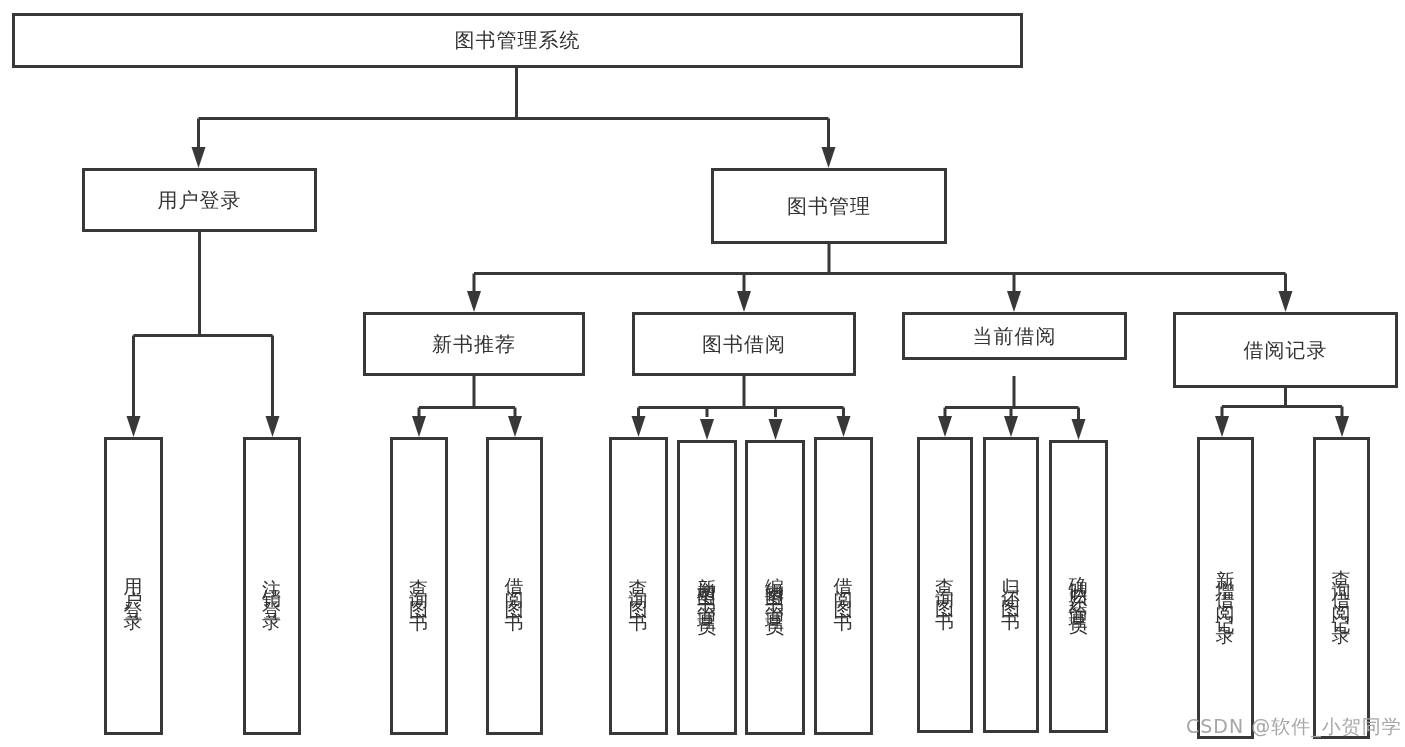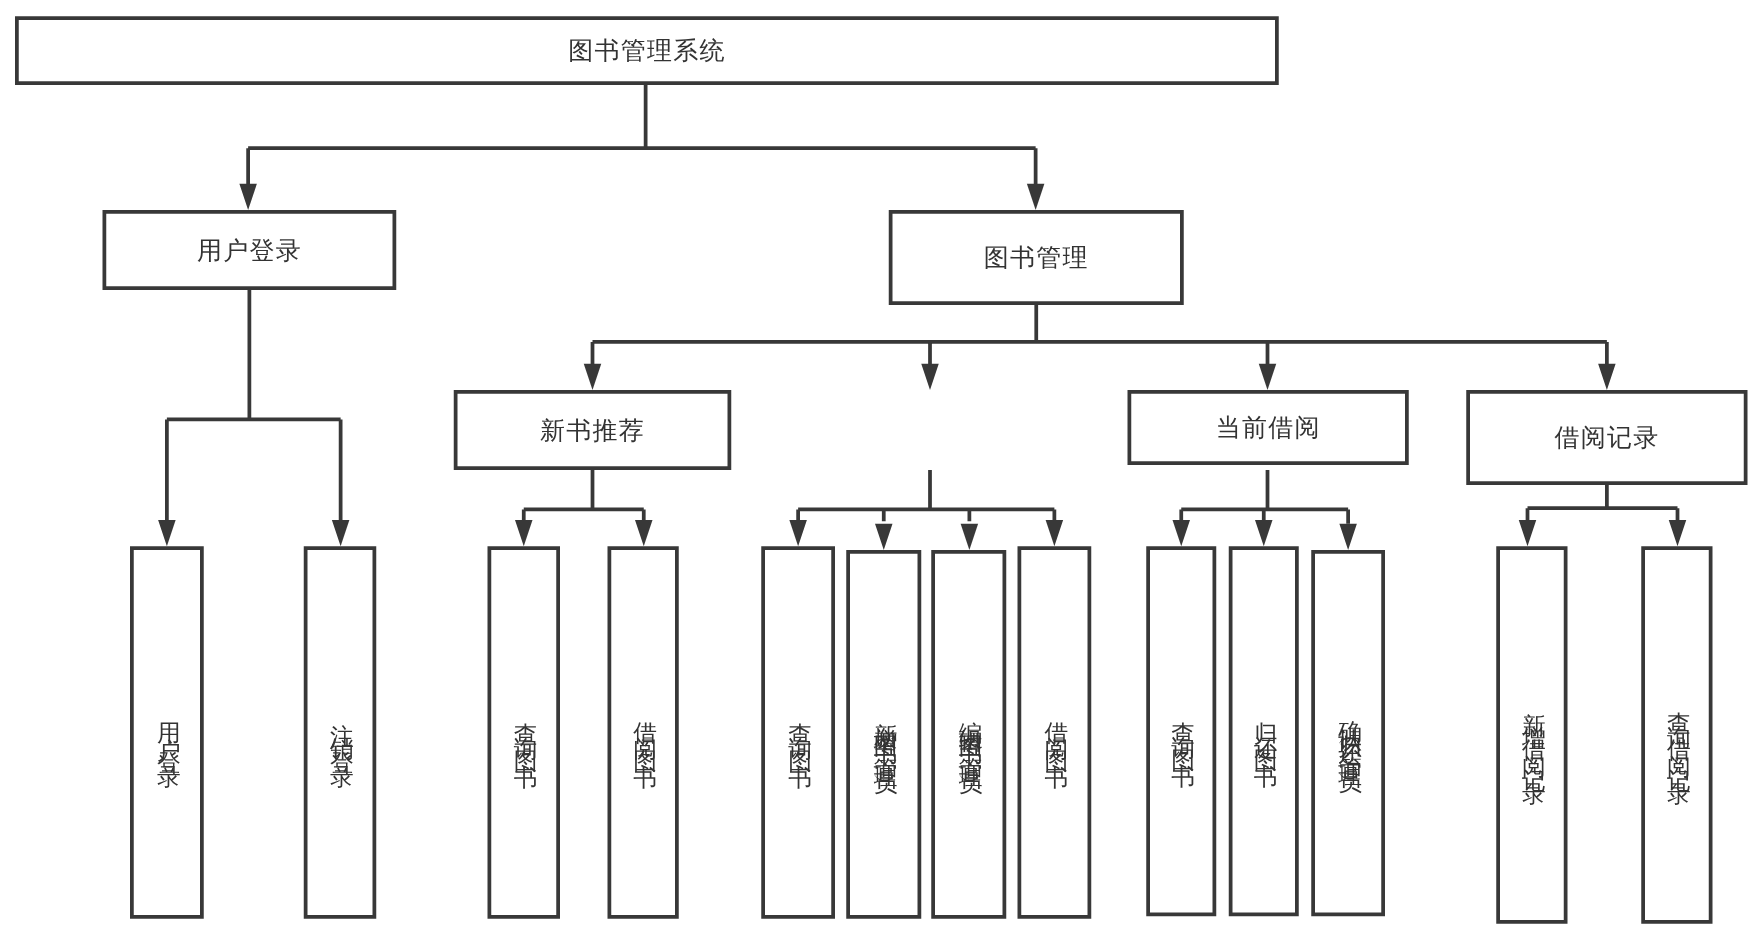--- a/index.html
+++ b/index.html
@@ -4,21 +4,21 @@
 <style>
   html,body { margin:0; padding:0; background:#ffffff; }
   .stage {
     position:relative; width:1405px; height:747px; background:#ffffff;
     font-family:"DejaVu Sans","Liberation Sans",sans-serif; color:#333333;
     overflow:hidden;
   }
   .wires { position:absolute; left:0; top:0; pointer-events:none; }
   .node {
     position:absolute; box-sizing:border-box; background:#ffffff;
-    border:3px solid #383838; display:flex; align-items:center; justify-content:center;font-family:Liberation Mono, monospace;
+    border:3px solid #383838; display:flex; align-items:center; justify-content:center;
   }
   .node .lbl { color:#333333; }
   .h .lbl { font-size:20px; letter-spacing:1px; white-space:nowrap; }
   .v .lbl {
     writing-mode:vertical-rl; text-orientation:mixed;
     font-size:19px; letter-spacing:0.6em; line-height:1;
   }
   .v .lbl.tight { letter-spacing:0.3em; }
   .watermark {
     position:absolute; left:1186px; top:714px;
@@ -77,21 +77,24 @@
   <div class="node h" style="left:82px;top:168px;width:235px;height:64px">
     <span class="lbl">用户登录</span>
   </div>
   <div class="node h" style="left:711px;top:168px;width:236px;height:76px">
     <span class="lbl">图书管理</span>
   </div>
 
   <div class="node h" style="left:363px;top:312px;width:222px;height:64px">
     <span class="lbl">新书推荐</span>
   </div>
-  <div class="node h" style="left:902px;top:312px;width:225px;height:60px">
+  <div class="node h" style="left:632px;top:312px;width:224px;height:64px">
+    <span class="lbl">图书借阅</span>
+  </div>
+  <div class="node h" style="left:902px;top:312px;width:225px;height:48px">
     <span class="lbl">当前借阅</span>
   </div>
   <div class="node h" style="left:1173px;top:312px;width:225px;height:76px">
     <span class="lbl">借阅记录</span>
   </div>
 
   <div class="node v" style="left:104px;top:437px;width:59px;height:298px">
     <span class="lbl">用户登录</span>
   </div>
   <div class="node v" style="left:243px;top:437px;width:58px;height:298px">
@@ -128,14 +131,15 @@
     <span class="lbl tight">确认归还（管理员）</span>
   </div>
 
   <div class="node v" style="left:1197px;top:437px;width:57px;height:302px">
     <span class="lbl">新增借阅记录</span>
   </div>
   <div class="node v" style="left:1313px;top:437px;width:57px;height:302px">
     <span class="lbl">查询借阅记录</span>
   </div>
 
+  <div class="watermark">CSDN @软件_小贺同学</div>
 
 </div>
 
 </body></html>

